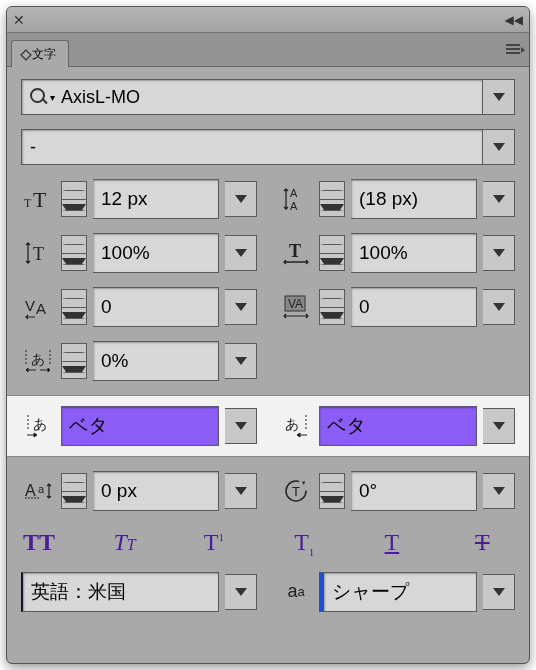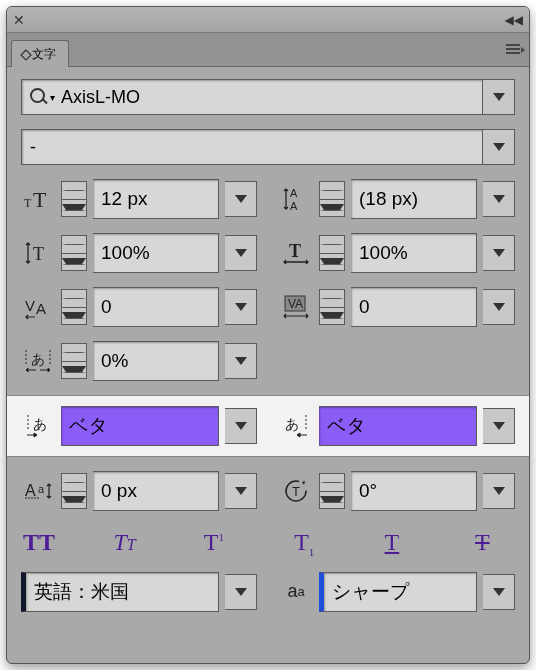--- a/index.html
+++ b/index.html
@@ -557,21 +557,21 @@
       <div class="tog" style="font-weight:bold;font-family:serif">TT</div>
       <div class="tog" style="font-style:italic;font-family:serif">T<span style="font-size:16px">T</span></div>
       <div class="tog" style="font-family:serif">T<sup style="font-size:11px">1</sup></div>
       <div class="tog" style="font-family:serif">T<sub style="font-size:11px">1</sub></div>
       <div class="tog" style="text-decoration:underline;font-family:serif">T</div>
       <div class="tog" style="text-decoration:line-through;font-family:serif">T</div>
     </div>
 
     <div class="grid">
       <div class="cell">
-        <div class="input" style="border-left:5px solid #0f172a">
+        <div class="input" style="border-left:2px solid #0f172a">
             <span>英語：米国</span>
           </div>
         <div class="drop">
             <div class="tri-dn"></div>
           </div>
       </div>
       <div class="cell">
         <div class="ic" style="font-size:18px">a<sub style="font-size:13px">a</sub></div>
         <div class="input" style="border-left:5px solid #1d4ed8">
             <span>シャープ</span>

